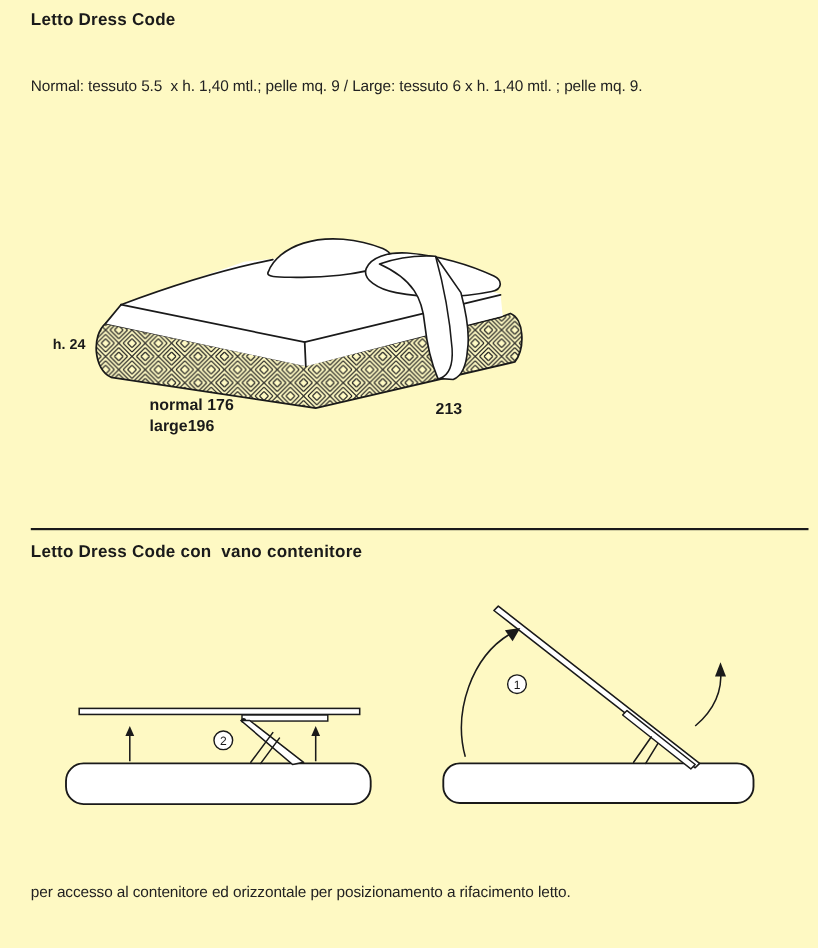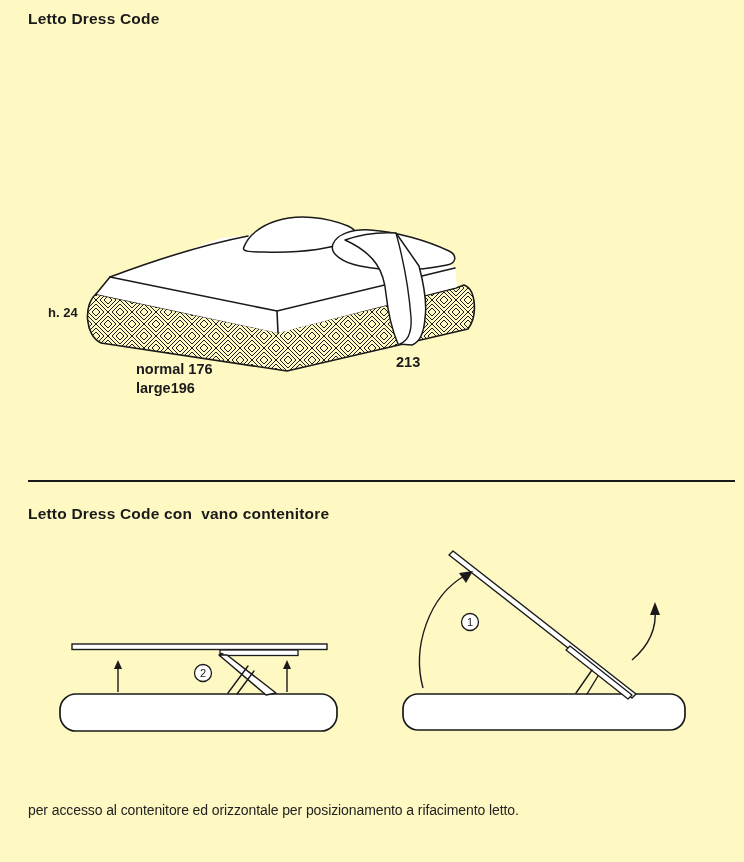--- a/index.html
+++ b/index.html
@@ -15,20 +15,21 @@
   svg{display:block;}
   svg text{font-family:"Liberation Sans","DejaVu Sans",sans-serif;}
 </style>
 </head>
 <body>
 
 <div class="page">
 
   <div class="abs h1" style="left:28px;top:10px;">Letto Dress Code</div>
 
+  <div class="abs body-line" style="left:28px;top:70px;">Normal: tessuto 5.5  x h. 1,40 mtl.; pelle mq. 9 / Large: tessuto 6 x h. 1,40 mtl. ; pelle mq. 9.</div>
 
   <svg class="abs" style="left:40px;top:200px;" width="450" height="210" viewBox="40 200 450 210">
     <defs>
       <pattern id="weave" width="24" height="24" patternUnits="userSpaceOnUse">
         <g stroke="#1c1c1c" stroke-width="1" fill="none">
           <path d="M0,4 L4,0 M0,8 L8,0 M0,12 L12,0 M4,12 L12,4 M8,12 L12,8"></path>
           <path d="M20,0 L24,4 M16,0 L24,8 M12,0 L24,12 M12,4 L20,12 M12,8 L16,12"></path>
           <path d="M8,12 L12,16 M4,12 L12,20 M0,12 L12,24 M0,16 L8,24 M0,20 L4,24"></path>
           <path d="M12,16 L16,12 M12,20 L20,12 M12,24 L24,12 M16,24 L24,16 M20,24 L24,20"></path>
         </g>
@@ -49,25 +50,25 @@
     <path d="M244,247 C248,236 260,226 276,221 C298,214 326,217 348,226 C357,230 359,237 352,241 C326,250 292,253 264,252 C252,252 241,252 244,247 Z" fill="#ffffff" stroke="#1a1a1a" stroke-width="1.5"></path>
     <path d="M333,244 C337,234 352,229 370,230 C398,232 428,241 449,251 C457,255 457,263 447,265 C418,271 386,271 360,266 C344,263 329,254 333,244 Z" fill="#ffffff" stroke="#1a1a1a" stroke-width="1.5"></path>
 
     <path d="M345,240 C362,234 380,232 396,233 L419,266 C424,285 427,305 425,318 C424,332 420,342 412,345 L398,344 C392,330 388,312 386,294 C384,272 376,254 345,240 Z" fill="#ffffff" stroke="#1a1a1a" stroke-width="1.5" stroke-linejoin="round"></path>
     <path d="M396,233 C404,262 409,292 411,317 C412,333 408,341 400,344" fill="none" stroke="#1a1a1a" stroke-width="1.4"></path>
   </svg>
 
   <div class="abs dim" style="left:48px;top:305px;font-size:13px;">h. 24</div>
   <div class="abs dim" style="left:136px;top:361px;font-size:14.5px;">normal 176</div>
   <div class="abs dim" style="left:136px;top:380px;font-size:14.5px;">large196</div>
-  <div class="abs dim" style="left:396px;top:354px;font-size:14.5px;">213</div>
+  <div class="abs dim" style="left:396px;top:364px;font-size:14.5px;">213</div>
 
   <div class="abs rule" style="left:28px;top:480px;width:707px;"></div>
 
-  <div class="abs h1" style="left:28px;top:493px;margin-top:12px;">Letto Dress Code con  vano contenitore</div>
+  <div class="abs h1" style="left:28px;top:493px;">Letto Dress Code con  vano contenitore</div>
 
   <svg class="abs" style="left:50px;top:620px;" width="300" height="125" viewBox="50 620 300 125">
 
     <rect x="60" y="694" width="277" height="37" rx="16" fill="#ffffff" stroke="#1a1a1a" stroke-width="1.7"></rect>
 
     <rect x="72" y="644" width="255" height="5.5" fill="#ffffff" stroke="#1a1a1a" stroke-width="1.4"></rect>
     <rect x="220" y="650" width="78" height="5.5" fill="#ffffff" stroke="#1a1a1a" stroke-width="1.3"></rect>
     <circle cx="221.5" cy="655" r="2.3" fill="#1a1a1a"></circle>
 
     <polygon points="219,655 227,655 276,693 266,695" fill="#ffffff" stroke="#1a1a1a" stroke-width="1.4" stroke-linejoin="round"></polygon>

